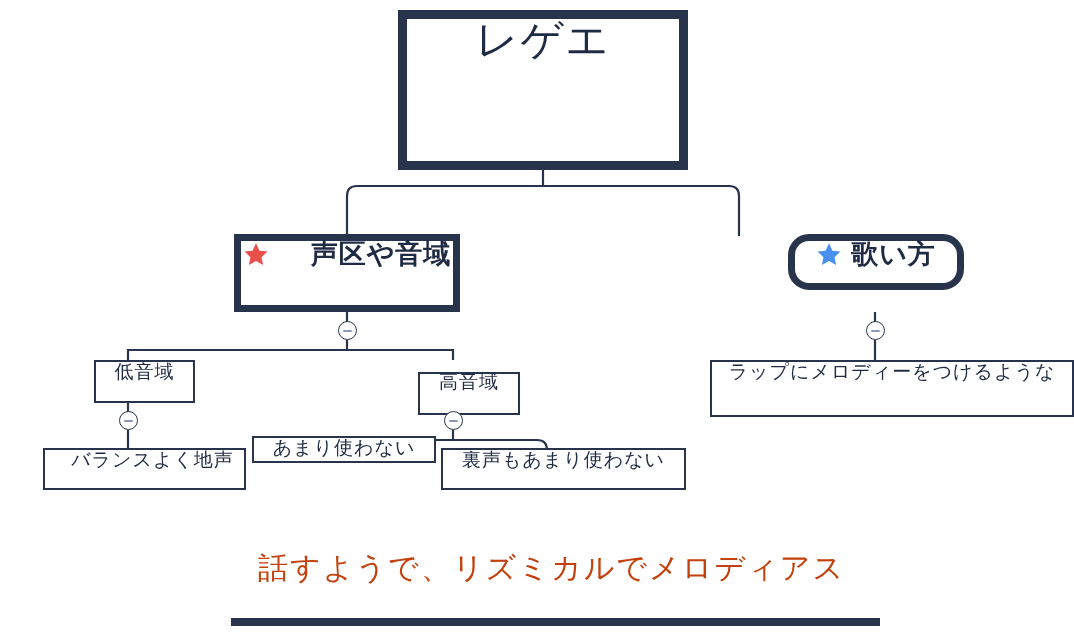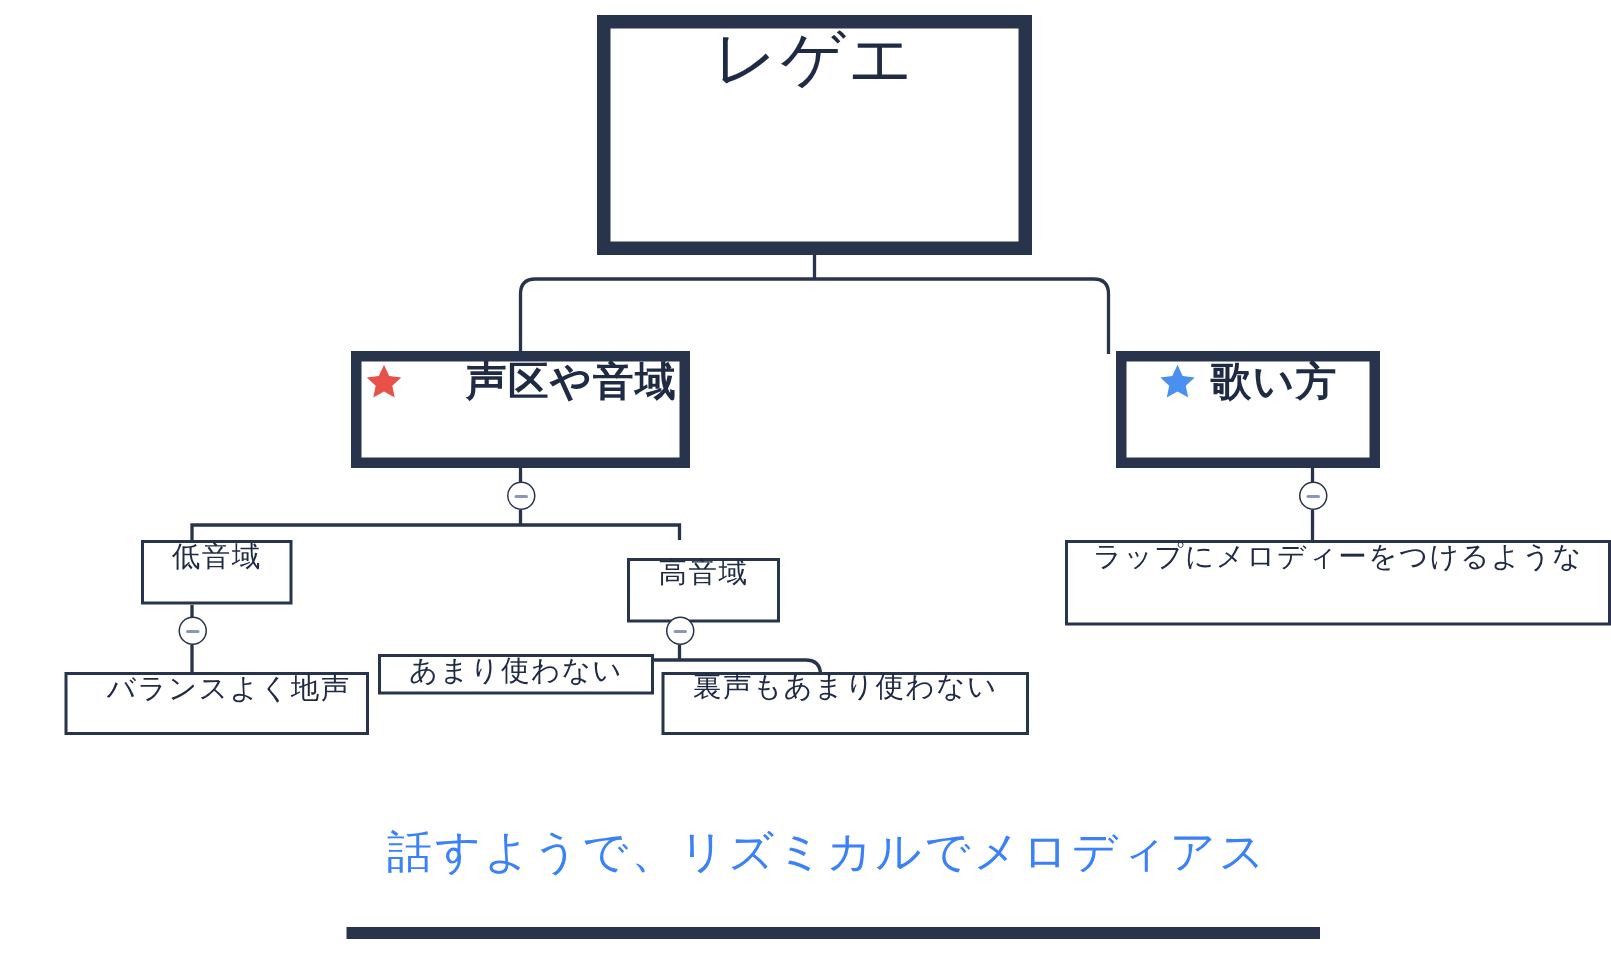--- a/index.html
+++ b/index.html
@@ -77,21 +77,21 @@
     display: block;
     width: 9px;
     height: 2px;
     background: #8b97b8;
     border-radius: 1px;
   }
   .caption {
     position: absolute;
     font-size: 30px;
     letter-spacing: 2px;
-    color: #3b82f6;
+    color: #c2410c;
     white-space: nowrap;
   }
   .rule {
     position: absolute;
     background: #28334c;
   }
 </style>
 </head>
 <body>
 
@@ -128,21 +128,21 @@
 
   <div class="node node-branch" style="left:234px; top:234px; width:226px; height:78px;gap:42px;">
     <span class="star">
       <svg viewBox="0 0 24 24" width="26" height="26" aria-hidden="true">
         <polygon points="12,2 15.2,8.9 22.6,9.8 17.1,14.9 18.6,22.2 12,18.5 5.4,22.2 6.9,14.9 1.4,9.8 8.8,8.9" fill="#e8504a"></polygon>
       </svg>
     </span>
     <span>声区や音域</span>
   </div>
 
-  <div class="node node-branch" style="left:744px; top:234px; width:176px; height:78px;">
+  <div class="node node-branch" style="left:788px; top:234px; width:176px; height:56px;border-radius:21px;">
     <span class="star">
       <svg viewBox="0 0 24 24" width="26" height="26" aria-hidden="true">
         <polygon points="12,2 15.2,8.9 22.6,9.8 17.1,14.9 18.6,22.2 12,18.5 5.4,22.2 6.9,14.9 1.4,9.8 8.8,8.9" fill="#4a90f0"></polygon>
       </svg>
     </span>
     <span>歌い方</span>
   </div>
 
   <div class="node node-plain" style="left:78px; top:360px; width:101px; height:43px;">
     <span>低音域</span>
@@ -157,21 +157,21 @@
   </div>
 
   <div class="node node-plain" style="left:27px; top:448px; width:203px; height:42px;padding-left:16px;">
     <span>バランスよく地声</span>
   </div>
 
   <div class="node node-plain" style="left:236px; top:436px; width:184px; height:27px;">
     <span>あまり使わない</span>
   </div>
 
-  <div class="node node-plain" style="left:425px; top:448px; width:245px; height:42px;font-family:Liberation Mono, monospace;">
+  <div class="node node-plain" style="left:425px; top:448px; width:245px; height:42px;">
     <span>裏声もあまり使わない</span>
   </div>
 
   <div class="toggle" style="left:338px; top:321px;">
     <span class="dash"></span>
   </div>
 
   <div class="toggle" style="left:866px; top:321px;">
     <span class="dash"></span>
   </div>

